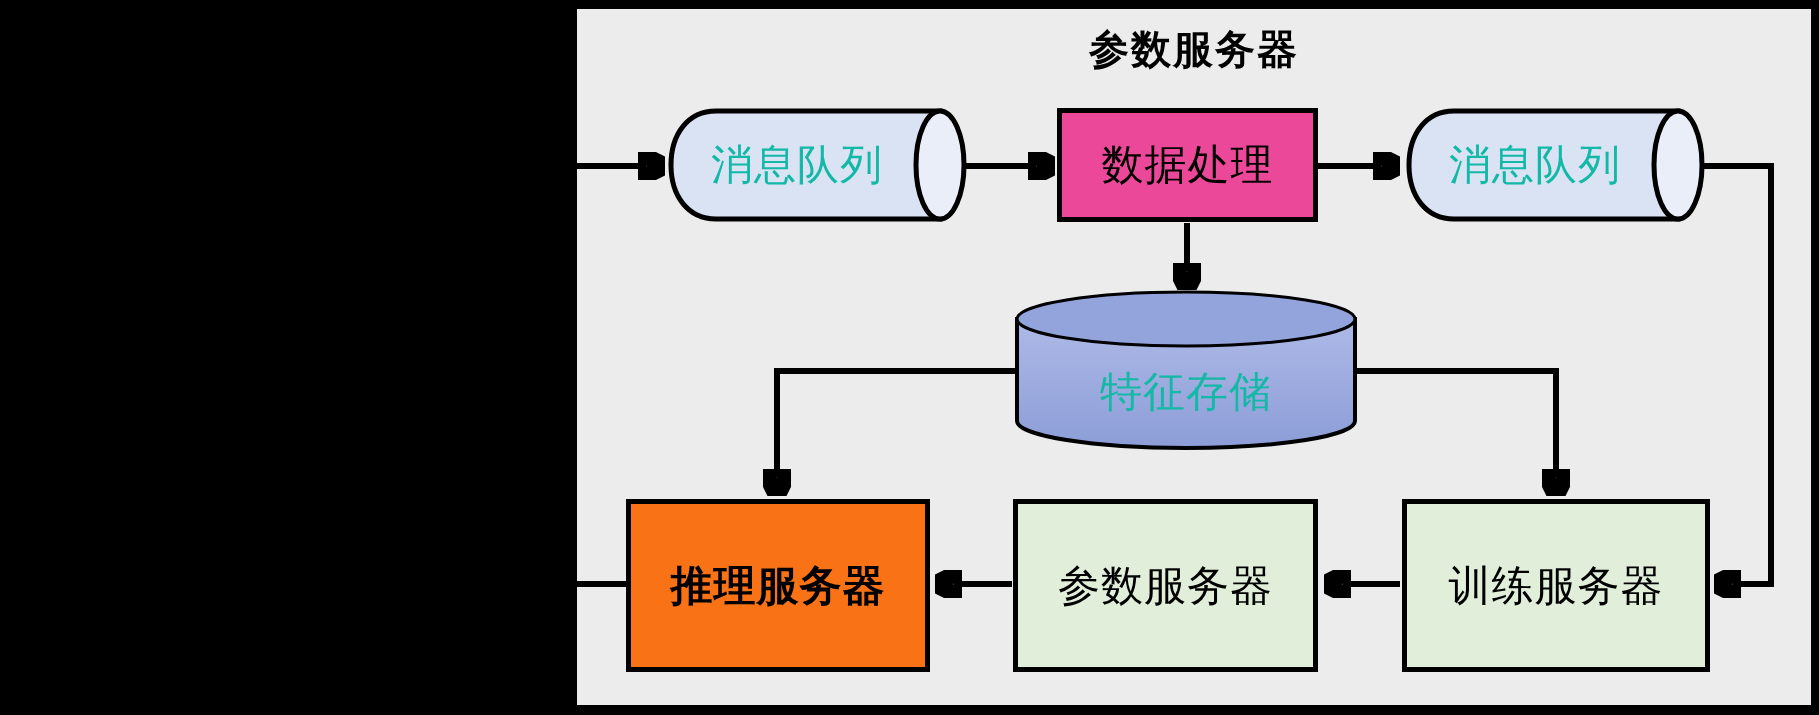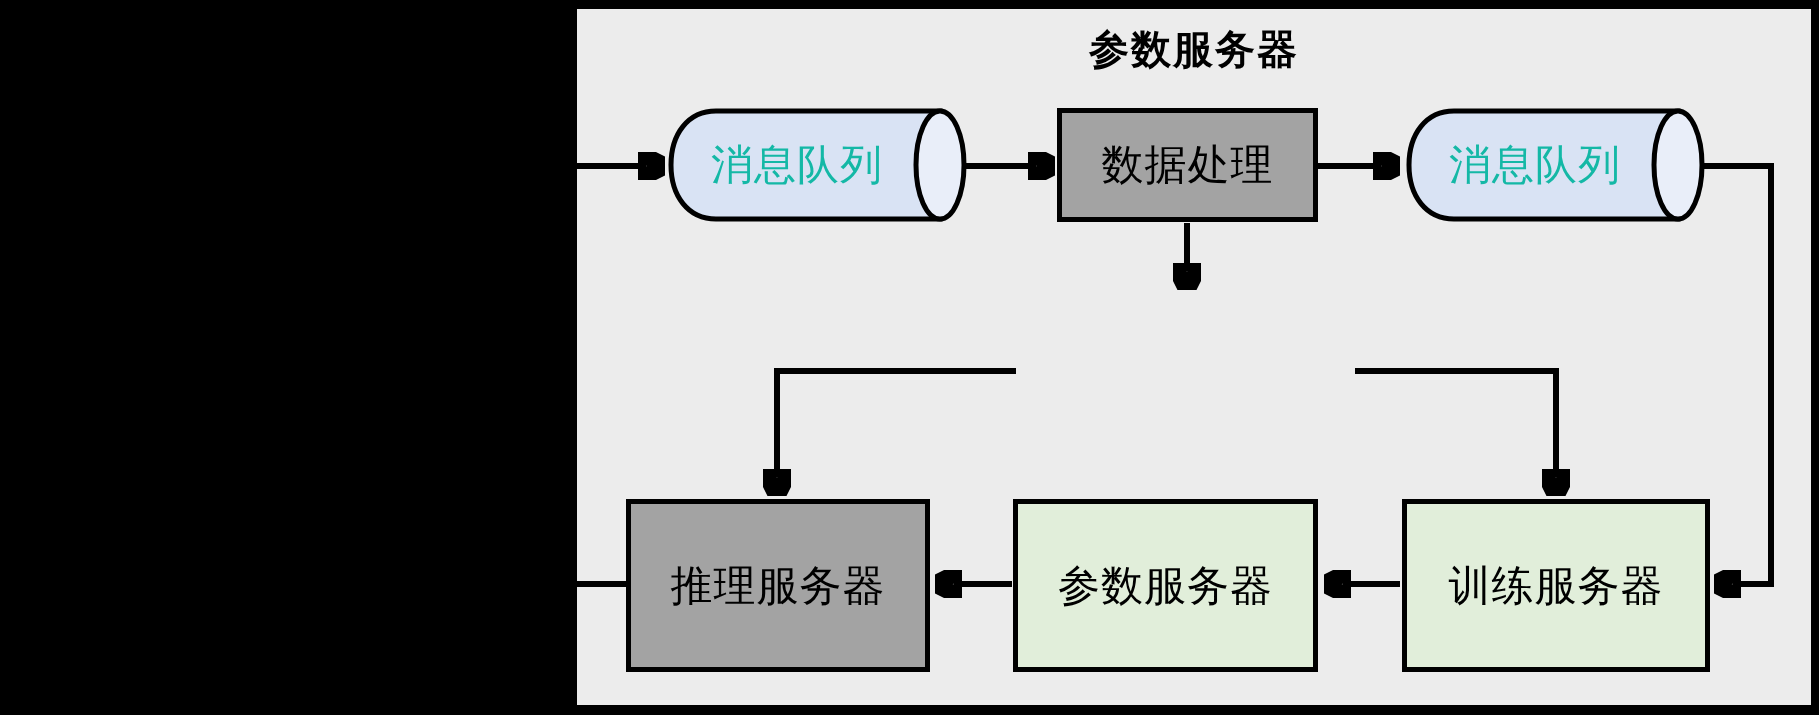--- a/index.html
+++ b/index.html
@@ -70,30 +70,43 @@
   </svg>
 
   <div class="node n-mq1">
     <svg width="306" height="116" viewBox="0 0 306 116">
       <path d="M 52 4 C 24 4 7 27 7 58 C 7 89 24 112 52 112 L 276 112 L 276 4 Z" fill="#d9e3f4" stroke="#000" stroke-width="5"></path>
       <ellipse cx="276" cy="58" rx="24" ry="54" fill="#e9eef9" stroke="#000" stroke-width="5"></ellipse>
     </svg>
     <div class="label" style="padding-right:40px">消息队列</div>
   </div>
 
-  <div class="rect-node proc n-proc" style="background-color: #a3a3a3;">数据处理</div>
+  <div class="rect-node proc n-proc" style="background-color: #ec4899;">数据处理</div>
 
   <div class="node n-mq2">
     <svg width="306" height="116" viewBox="0 0 306 116">
       <path d="M 52 4 C 24 4 7 27 7 58 C 7 89 24 112 52 112 L 276 112 L 276 4 Z" fill="#d9e3f4" stroke="#000" stroke-width="5"></path>
       <ellipse cx="276" cy="58" rx="24" ry="54" fill="#e9eef9" stroke="#000" stroke-width="5"></ellipse>
     </svg>
     <div class="label" style="padding-right:40px">消息队列</div>
   </div>
 
+  <div class="node n-store">
+    <svg width="346" height="164" viewBox="0 0 346 164">
+      <defs>
+        <linearGradient id="storeGrad" x1="0" y1="0" x2="0" y2="1">
+          <stop offset="0" stop-color="#aeb9e7"></stop>
+          <stop offset="1" stop-color="#8c9dd7"></stop>
+        </linearGradient>
+      </defs>
+      <path d="M 4 31 L 4 133 A 169 27 0 0 0 342 133 L 342 31 Z" fill="url(#storeGrad)" stroke="#000" stroke-width="4"></path>
+      <ellipse cx="173" cy="31" rx="169" ry="27" fill="#93a3db" stroke="#000" stroke-width="3"></ellipse>
+    </svg>
+    <div class="label">特征存储</div>
+  </div>
 
-  <div class="rect-node server n-infer" style="background-color: #a3a3a3;">推理服务器</div>
+  <div class="rect-node server n-infer" style="background-color: #f97316; font-weight: bold;">推理服务器</div>
 
   <div class="rect-node server n-param" style="background-color: rgb(225, 238, 218);">参数服务器</div>
 
   <div class="rect-node server n-train" style="background-color: rgb(225, 238, 218);">训练服务器</div>
 
 </div>
 
 </body></html>

